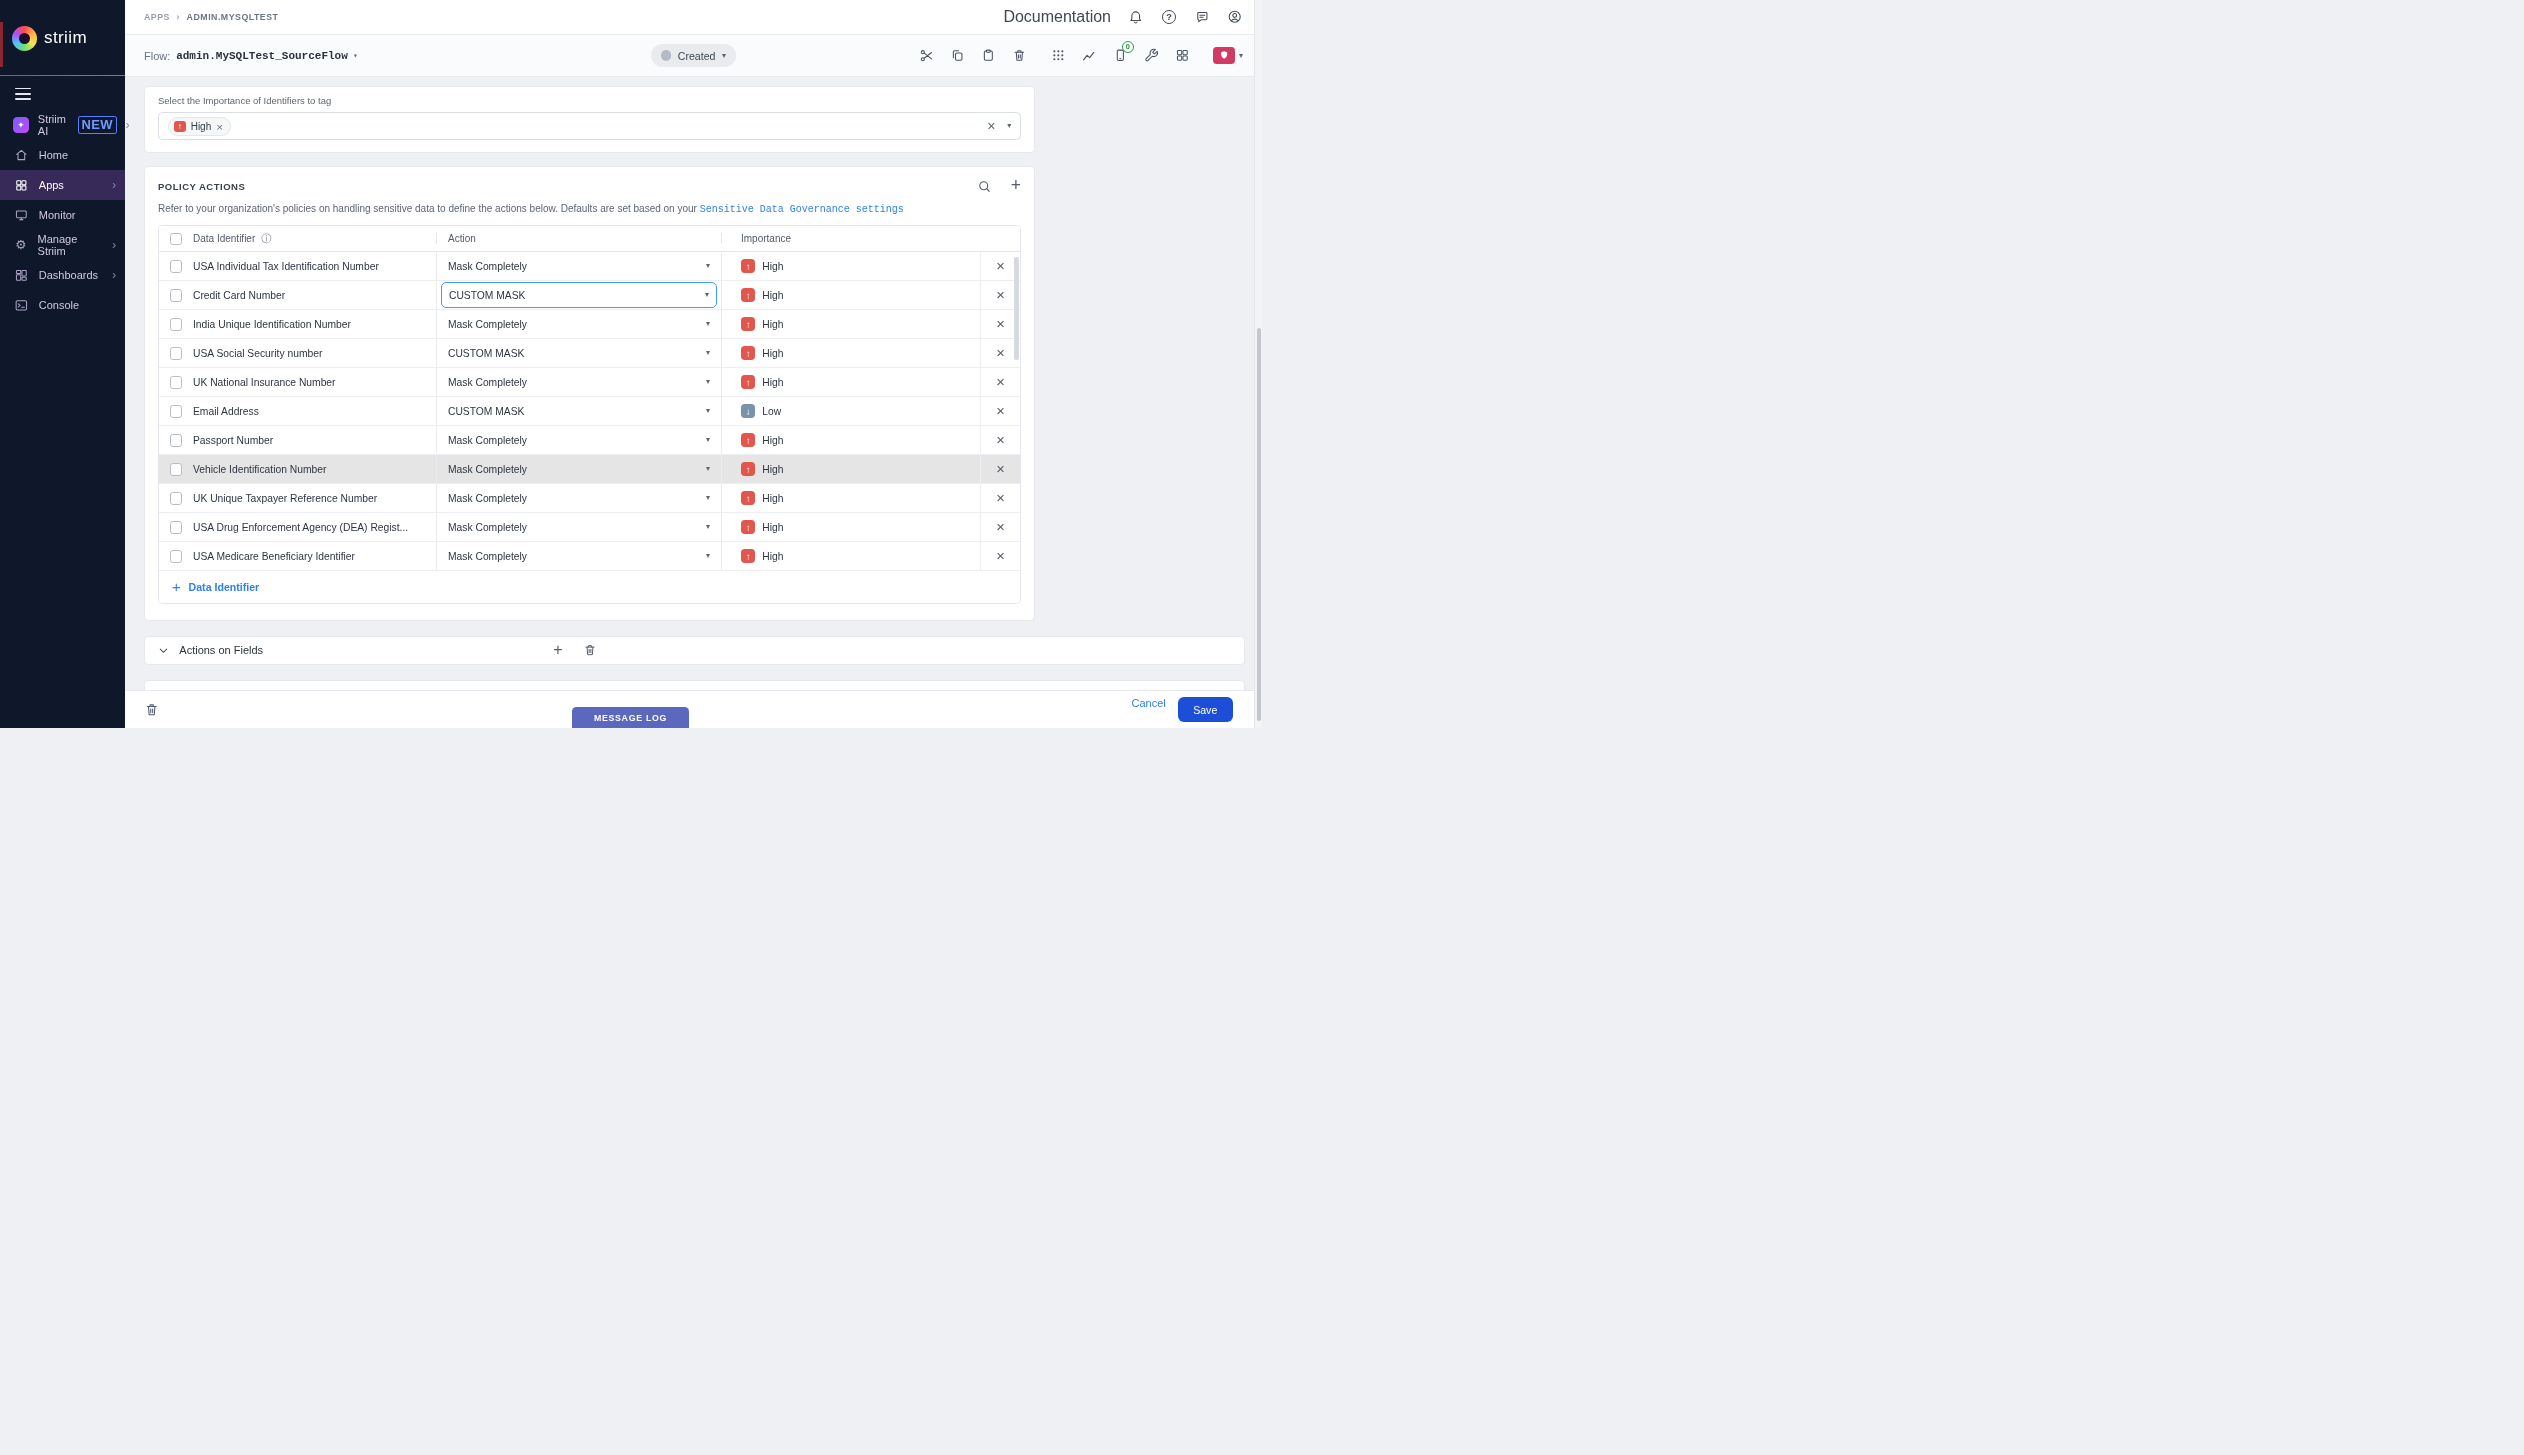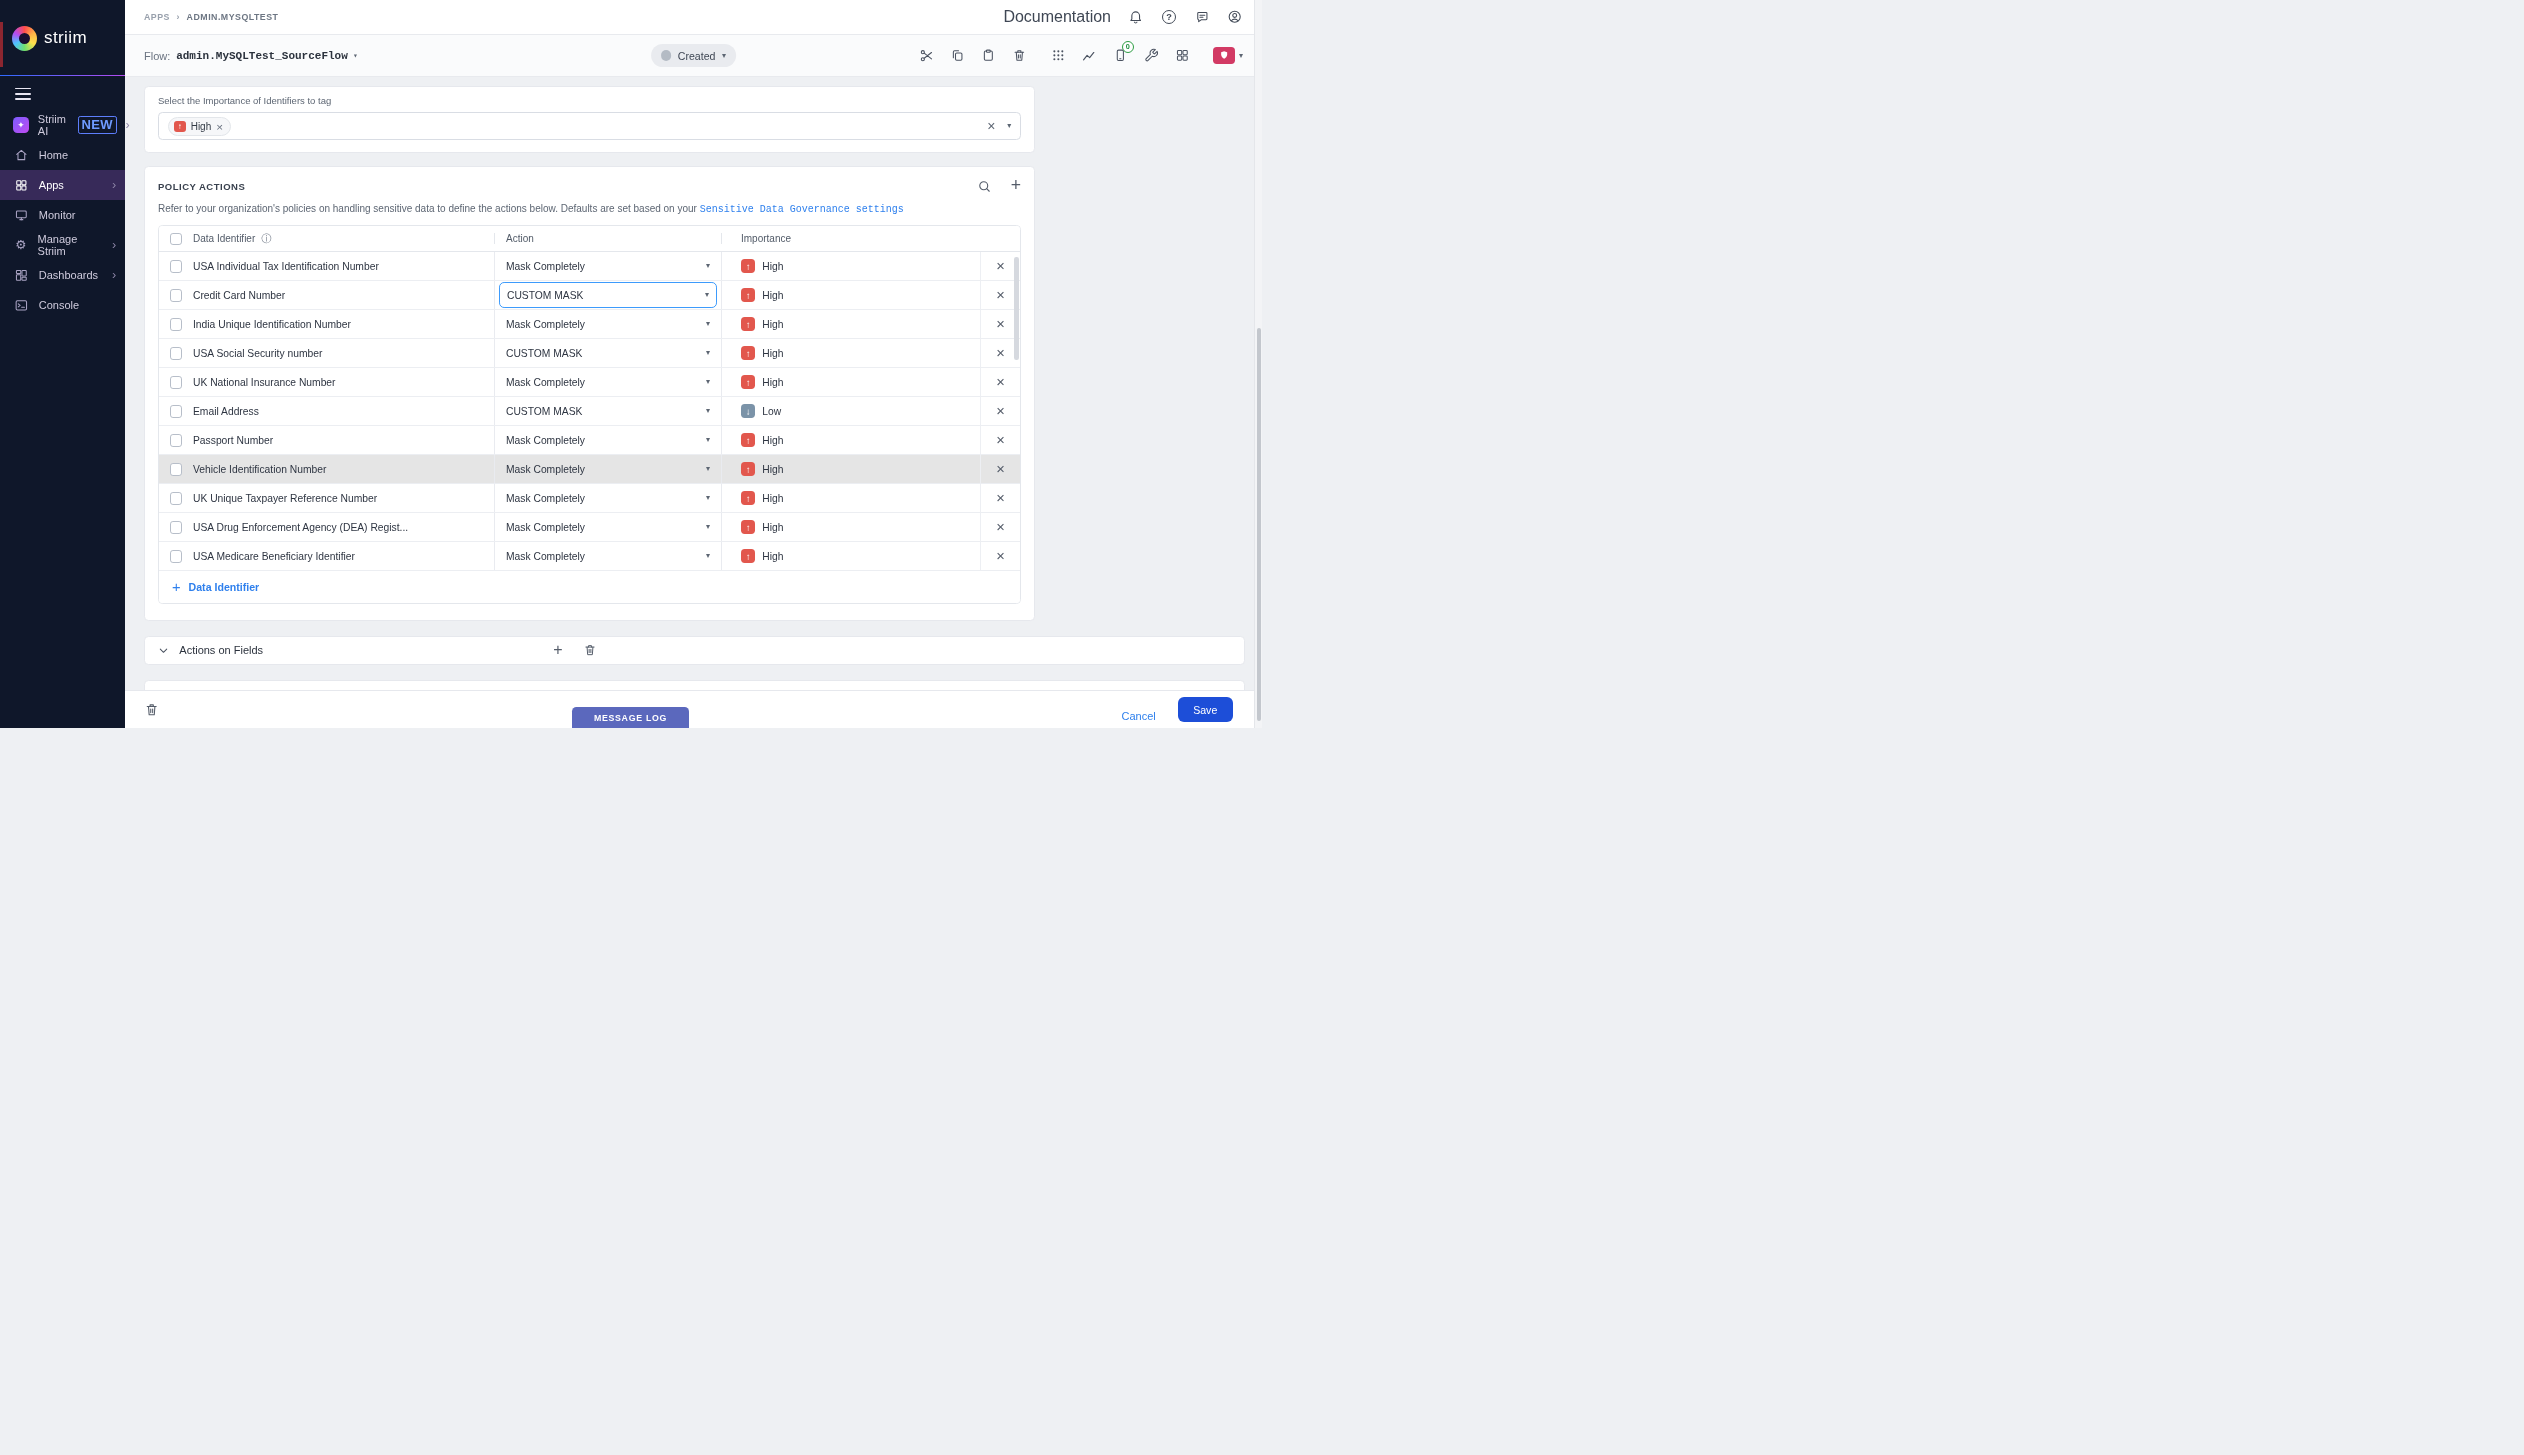--- a/index.html
+++ b/index.html
@@ -70,21 +70,21 @@
   .plus-glyph { font-size:17.6px; font-weight:300; line-height:1; color:#555d6a; cursor:pointer; }
   .policy-desc { font-size:10px; color:#5d6673; margin:8px 0 10.3px; }
   .policy-desc a { color:#2f80ed; text-decoration:none; cursor:pointer;font-family:Liberation Mono, monospace; }
 
   .table { border:0.7px solid #e4e7ec; border-radius:4.4px; overflow:hidden; position:relative; }
   .thead { display:flex; align-items:center; height:26px; font-size:10px; color:#525b68; border-bottom:0.7px solid #e4e7ec; background:#fff; }
   .trow { display:flex; align-items:stretch; height:29px; font-size:10.3px; color:#2e3542; border-bottom:0.7px solid #eceef2; background:#fff; }
   .trow.hovered { background:#e5e5e5; }
   .col-check { width:34px; display:flex; justify-content:center; align-items:center; }
   .col-id { flex:1; display:flex; align-items:center; gap:5.9px; padding-right:5.9px; overflow:hidden; white-space:nowrap; }
-  .col-action { width:228px; display:flex; align-items:center; border-left:0.7px solid #e9ebf0; border-right:0.7px solid #e9ebf0; padding:0 3.7px; }
+  .col-action { width:286px; display:flex; align-items:center; border-left:0.7px solid #e9ebf0; border-right:0.7px solid #e9ebf0; padding:0 3.7px; }
   .col-imp { width:258px; display:flex; align-items:center; gap:7.3px; padding-left:19px; }
   .col-del { width:40px; display:flex; align-items:center; justify-content:center; border-left:0.7px solid #edeff3; color:#555d6a; }
   .thead .col-action, .thead .col-del { border-color:#e4e7ec; }
   .checkbox { width:12.5px; height:12.5px; border:1.2px solid #b7bec9; border-radius:2.9px; background:#fff; cursor:pointer; }
   .info-glyph { color:#7a828f; font-size:10.3px; cursor:pointer; }
   .action-select { flex:1; height:23.4px; display:flex; align-items:center; padding:0 7.3px; border-radius:5.1px; cursor:pointer; }
   .action-select.focused { border:1.3px solid #3d9bfc; height:26px; background:#fff; }
   .action-caret { margin-left:auto; color:#5d6673; font-size:8px; line-height:1; }
   .imp-ico { width:14px; height:14px; border-radius:3.7px; display:flex; align-items:center; justify-content:center; color:#fff; font-size:9.5px; font-weight:700; flex-shrink:0; }
   .imp-ico.high { background:#e2574d; }
@@ -95,21 +95,21 @@
   .add-plus { font-size:14.7px; font-weight:300; line-height:1; }
   .add-label { font-size:10.6px; font-weight:600; }
   .table-scrollthumb { position:absolute; right:1.5px; top:31px; width:4.4px; height:103px; border-radius:2.2px; background:#d6d9df; cursor:pointer; }
 
   .section-bar { width:1101px; height:29px; display:flex; align-items:center; gap:10.3px; padding:0 13px; margin-top:14.7px; font-size:11px; color:#2b323d; cursor:pointer; }
   .section-chev { display:flex; align-items:center; color:#4a5260; }
   .section-tools { margin-left:280px; display:flex; align-items:center; gap:19px; color:#555d6a; }
 
   .footer-bar { position:absolute; left:0; right:0; bottom:0; height:38px; background:#fff; border-top:0.7px solid #e6e8ed; display:flex; align-items:center; padding:0 19px; z-index:4; }
   .footer-trash { color:#555d6a; cursor:pointer; display:flex; align-items:center; }
-  .footer-right { margin-left:auto; display:flex; align-items:flex-end; gap:22px; padding-right:10.3px; }
+  .footer-right { margin-left:auto; display:flex; align-items:flex-start; gap:12px; padding-right:10.3px; }
   .cancel-link { color:#2f80ed; font-size:11px; cursor:pointer; }
   .save-btn { background:#1d4ed8; color:#fff; font-size:10.6px; padding:6.6px 15.4px; border:none; border-radius:6px; cursor:pointer; font-family:inherit; }
 
   .message-log { position:absolute; bottom:0; left:447px; width:117px; height:21px; background:#5b68bd; color:#fff; font-size:8.8px; letter-spacing:0.7px; font-weight:700; border-radius:4.4px 4.4px 0 0; display:flex; align-items:center; justify-content:center; z-index:7; cursor:pointer; }
 
   .page-scrollbar { position:absolute; right:0; top:0; bottom:0; width:8px; background:#f3f4f6; border-left:0.7px solid #e4e6ea; z-index:10; }
   .page-scrollbar .thumb { position:absolute; left:1.5px; right:1.5px; top:45%; height:54%; background:#c3c7cd; border-radius:3.7px; cursor:pointer; }
 
   svg { display:block; }
 </style>

